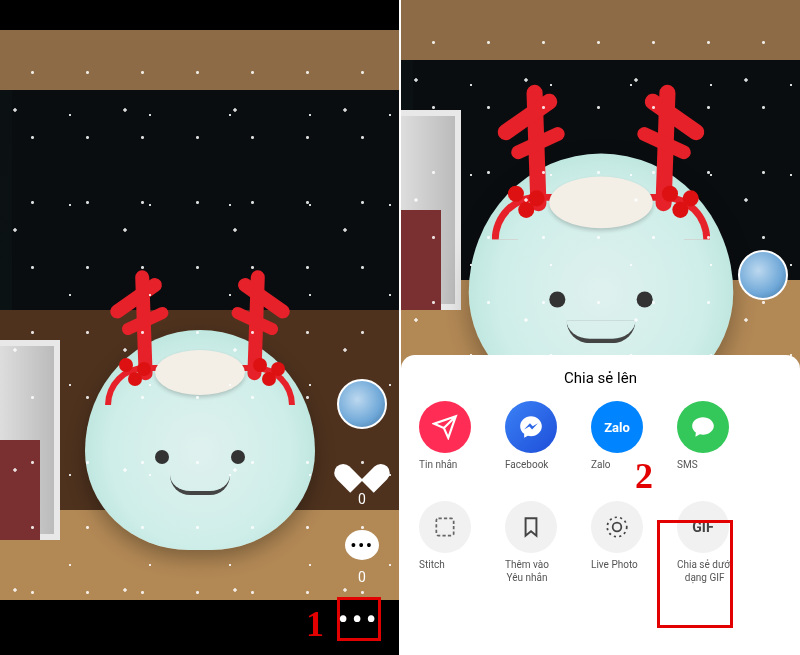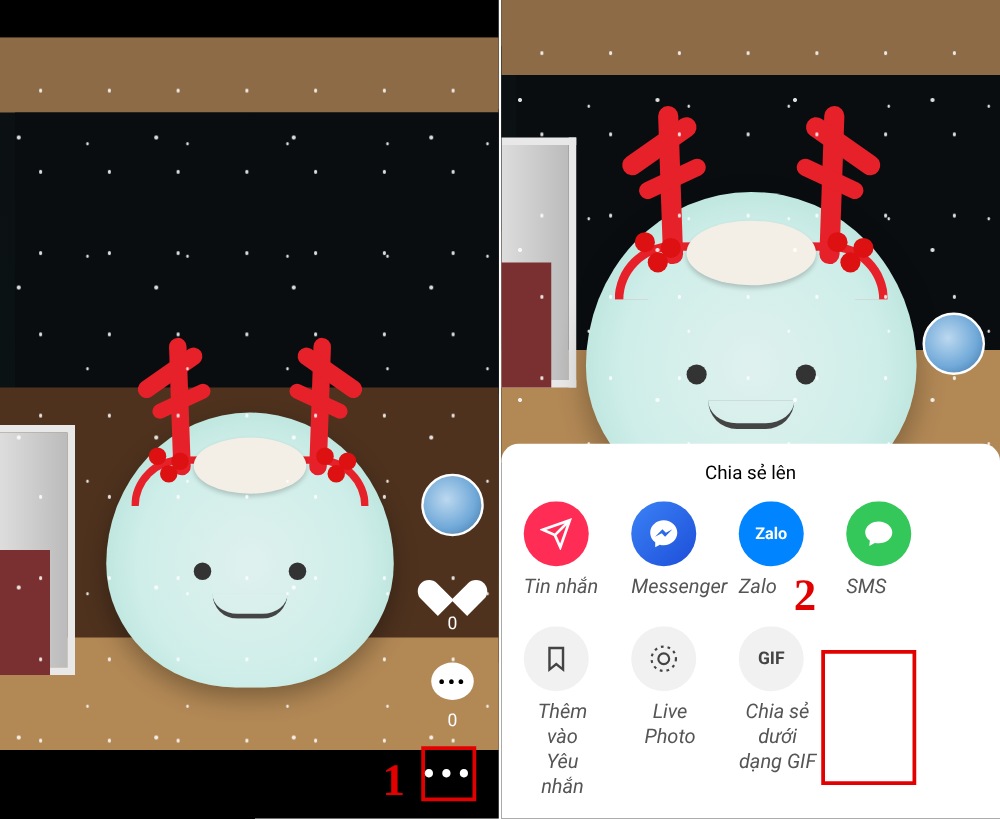--- a/index.html
+++ b/index.html
@@ -103,21 +103,21 @@
   .phone.right .side-col { bottom:auto; top:250px; gap:20px;}
   .share-sheet {
     position:absolute; left:0; right:0; bottom:0; height:300px;
     background:#fff; border-radius:14px 14px 0 0;
     display:flex; flex-direction:column; padding-top:14px;
   }
   .share-title { text-align:center; font-size:15px; color:#000; margin-bottom:14px; }
   .row { display:flex; overflow:hidden; padding-left:18px; gap:24px; }
   .row.apps { margin-bottom:14px; }
   .item { width:62px; flex:0 0 62px; display:flex; flex-direction:column; align-items:flex-start; gap:6px; }
-  .item .lbl { font-size:16px; color:#555; text-align:center; line-height:1.25; min-height:28px; white-space:pre-line;font-style:italic; }
+  .item .lbl { font-size:10px; color:#555; text-align:center; line-height:1.25; min-height:28px; white-space:pre-line; }
   .circ { width:52px; height:52px; border-radius:50%; display:flex; align-items:center; justify-content:center; position:relative; }
   .circ.gray { background:#f1f1f1; }
   .circ svg { width:26px; height:26px; }
 
   .tinnhan { background:#ff2d55; }
   .messenger { background:linear-gradient(135deg,#3b82f6,#1d4ed8); }
   .facebook { background:#1877f2; }
   .zalo { background:#0084ff; }
   .sms { background:#34c759; }
 
@@ -219,21 +219,21 @@
               </svg>
           </div>
           <span class="lbl">Tin nhắn</span>
         </div>
         <div class="item">
           <div class="circ messenger">
             <svg viewBox="0 0 24 24" fill="#fff">
                 <path d="M12 2C6.5 2 2 6.1 2 11.2c0 2.9 1.4 5.4 3.7 7.1V22l3.4-1.9c.9.3 1.9.4 2.9.4 5.5 0 10-4.1 10-9.2S17.5 2 12 2zm1 12.3l-2.5-2.7-4.9 2.7 5.4-5.7 2.6 2.7 4.8-2.7-5.4 5.7z"></path>
               </svg>
           </div>
-          <span class="lbl">Messenger</span>
+          <span class="lbl">Facebook</span>
         </div>
         <div class="item">
           <div class="circ zalo" style="color:#fff;font-weight:700;font-size:13px;">
             <span>Zalo</span>
           </div>
           <span class="lbl">Zalo</span>
         </div>
         <div class="item">
           <div class="circ sms">
             <svg viewBox="0 0 24 24" fill="#fff">
@@ -241,20 +241,28 @@
               </svg>
           </div>
           <span class="lbl">SMS</span>
         </div>
 
       </div>
 
       <div class="row">
         <div class="item">
           <div class="circ gray">
+            <svg viewBox="0 0 24 24" fill="none" stroke="#666" stroke-width="1.6" stroke-dasharray="3 2">
+                <rect x="4" y="4" width="16" height="16" rx="2"></rect>
+              </svg>
+          </div>
+          <span class="lbl">Stitch</span>
+        </div>
+        <div class="item">
+          <div class="circ gray">
             <svg viewBox="0 0 24 24" fill="none" stroke="#444" stroke-width="1.8">
                 <path d="M7 4h10v16l-5-4-5 4V4z"></path>
               </svg>
           </div>
           <span class="lbl">Thêm vào
 Yêu nhắn</span>
         </div>
         <div class="item">
           <div class="circ gray">
             <svg viewBox="0 0 24 24" fill="none" stroke="#444" stroke-width="1.6">

